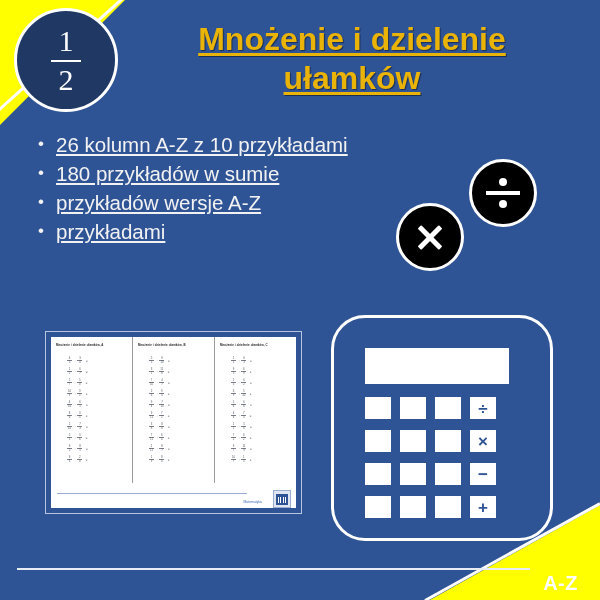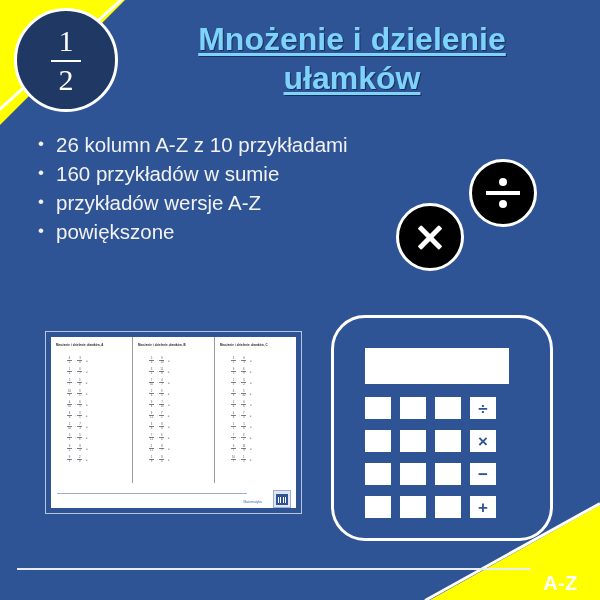--- a/index.html
+++ b/index.html
@@ -91,21 +91,21 @@
     margin: 4px 0 3px 0;
   }
   .frac-den { font-size: 30px; font-family: "Liberation Serif", serif; }
 
   
   .title {
     position: absolute;
     left: 128px; top: 20px;
     width: 448px;
     text-align: center;
-    color: #7dd3fc;
+    color: #eab308;
     font-size: 32px;
     font-weight: bold;
     line-height: 1.22;
     text-decoration: underline;
     text-underline-offset: 3px;
     text-shadow: 1px 1px 1px rgba(0,0,0,0.45);
   }
 
   
   .bullets {
@@ -121,21 +121,21 @@
     align-items: flex-start;
     margin-bottom: 2px;
   }
   .bullet-dot {
     flex: 0 0 30px;
     text-align: center;
     font-size: 17px;
     line-height: 1.5;
     color: #f2f2f2;
   }
-  .bullet-text { flex: 1 1 auto; }
+  .bullet-text { flex: 1 1 auto; text-decoration: underline; }
 
   
   .op-circle {
     position: absolute;
     border-radius: 50%;
     background: #000000;
     border: 3px solid #ffffff;
     box-sizing: border-box;
     display: flex;
     align-items: center;
@@ -343,29 +343,29 @@
 
   <div class="title">Mnożenie i dzielenie ułamków</div>
 
   <div class="bullets">
     <div class="bullet-row">
       <span class="bullet-dot">•</span>
       <span class="bullet-text">26 kolumn A-Z z 10 przykładami</span>
     </div>
     <div class="bullet-row">
       <span class="bullet-dot">•</span>
-      <span class="bullet-text">160 przykładów w sumie</span>
+      <span class="bullet-text">180 przykładów w sumie</span>
     </div>
     <div class="bullet-row">
       <span class="bullet-dot">•</span>
       <span class="bullet-text">przykładów wersje A-Z</span>
     </div>
     <div class="bullet-row">
       <span class="bullet-dot">•</span>
-      <span class="bullet-text">powiększone</span>
+      <span class="bullet-text">przykładami</span>
     </div>
   </div>
 
   <div class="op-circle op-mul">
     <span class="op-glyph-x"></span>
   </div>
   <div class="op-circle op-div">
     <span class="op-glyph-div">
       <span class="dot top"></span>
       <span class="divbar"></span>

